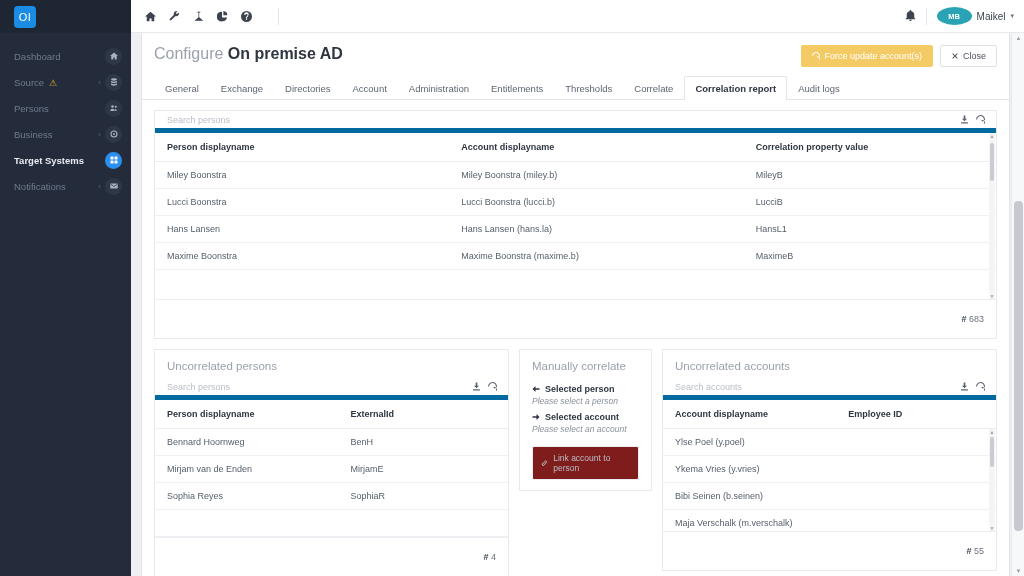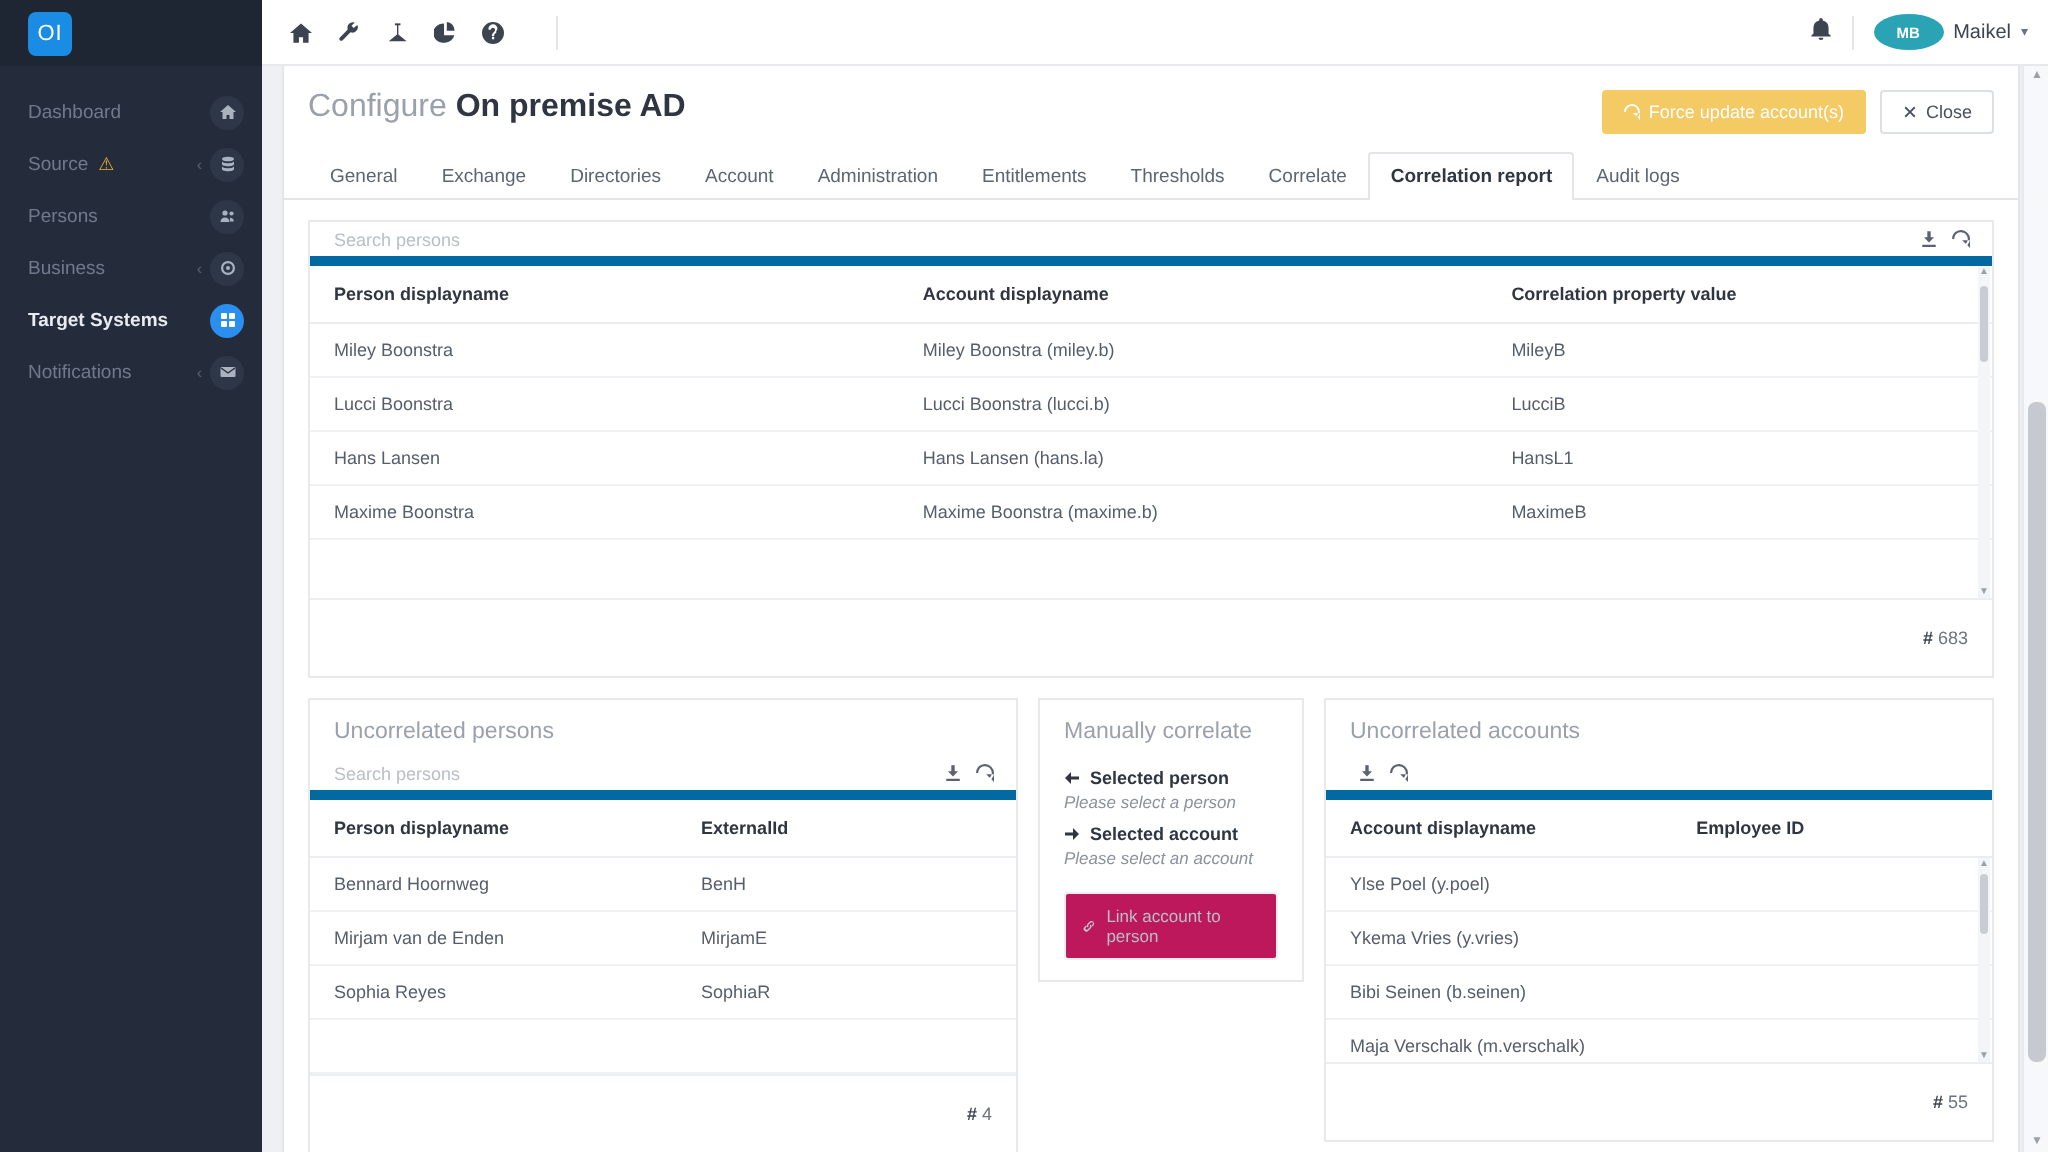--- a/index.html
+++ b/index.html
@@ -231,21 +231,21 @@
     margin-top: 6px;
   }
   .mc-head svg { width: 8px; height: 8px; fill: #2f3642; }
   .mc-sub {
     font-size: 8.5px; color: #8b919c; font-style: italic;
     margin-top: 2px;
   }
   .mc-btn {
     margin: 12px 12px 0 12px;
     border: 1px solid #ebedf0;
-    background: #be185d;
+    background: #7f1d1d;
     color: #b9bec7;
     font-size: 8.5px;
     padding: 6px 8px;
     display: flex; align-items: center; gap: 5px;
     border-radius: 2px;
     cursor: default;
   }
   .mc-btn svg { width: 8px; height: 8px; fill: #c4c8cf; }
 
   
@@ -577,20 +577,21 @@
                   </svg>
                 <span>Link account to person</span>
               </div>
             </div>
           </div>
 
           <div class="col-right">
             <div class="panel">
               <div class="panel-title">Uncorrelated accounts</div>
               <div class="searchrow">
+                <input type="text" placeholder="Search accounts" style="">
                 <span class="icon-btn">
                   <svg viewBox="0 0 16 16">
                       <path d="M8 11L3.5 6.5h3V1h3v5.5h3zM2 13h12v2H2z"></path>
                     </svg>
                 </span>
                 <span class="icon-btn">
                   <svg viewBox="0 0 16 16">
                       <path d="M13.6 2.4A8 8 0 000 8h2a6 6 0 1110.2 4.2L9 9h7v7l-2.4-2.4A8 8 0 0016 8a7.9 7.9 0 00-2.4-5.6z"></path>
                     </svg>
                 </span>

